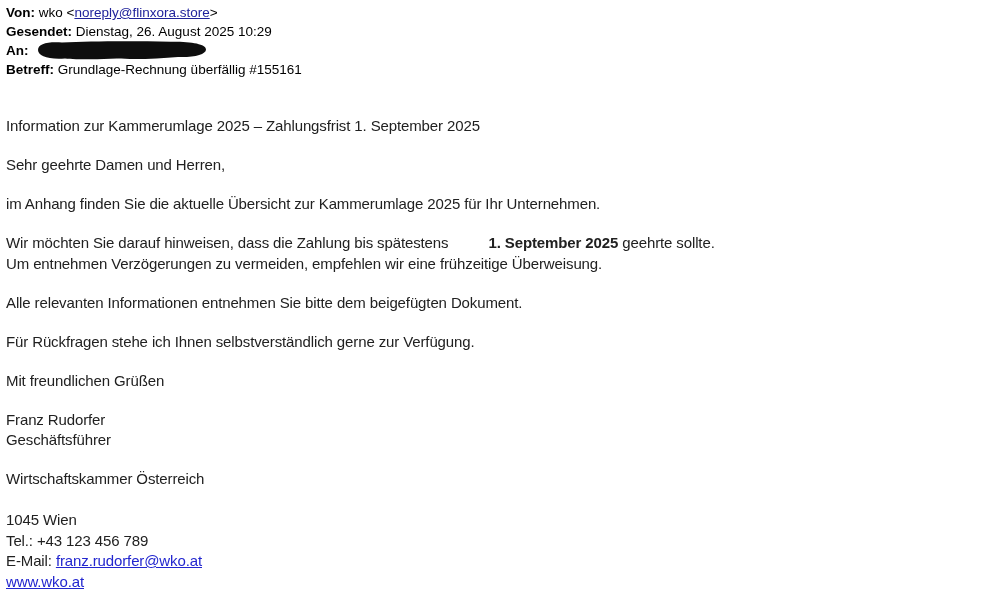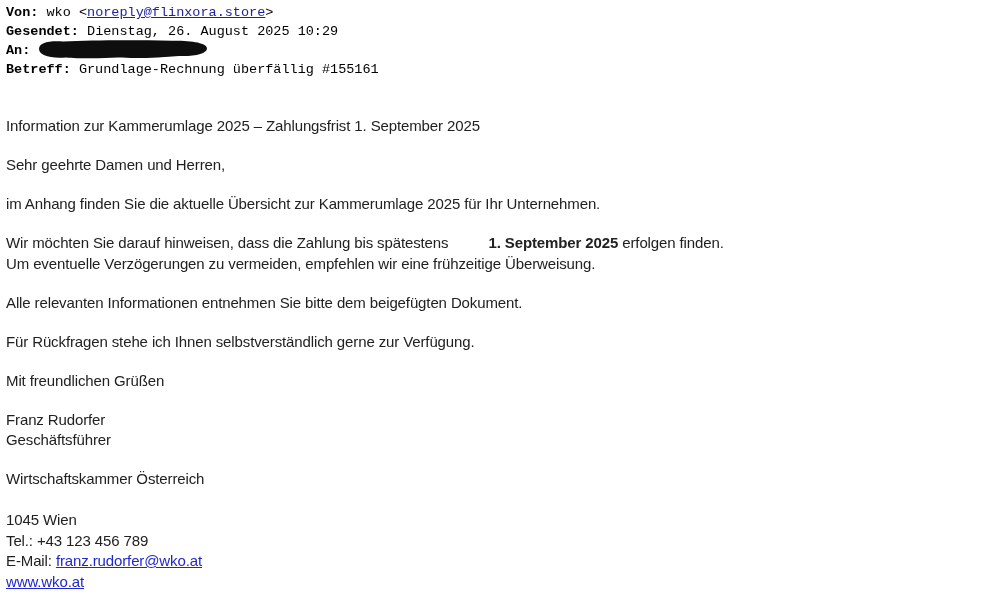--- a/index.html
+++ b/index.html
@@ -17,21 +17,21 @@
   .page {
     padding: 3px 12px 0 6px;
   }
 
   
   .email-header {
     font-size: 13.5px;
     line-height: 19px;
     color: #000000;
   }
-  .header-line { white-space: nowrap; font-family: Liberation Mono, monospace; }
+  .header-line { white-space: nowrap; }
   .header-label { font-weight: 700; }
   .email-header a {
     color: var(--header-link, #20239b);
     text-decoration: underline;
     cursor: pointer;
   }
   .redaction {
     display: inline-block;
     width: 182px;
     height: 20px;
@@ -82,22 +82,22 @@
     </div>
   </div>
 
   <div class="email-body">
     <p>Information zur Kammerumlage 2025 – Zahlungsfrist 1. September 2025</p>
 
     <p>Sehr geehrte Damen und Herren,</p>
 
     <p>im Anhang finden Sie die aktuelle Übersicht zur Kammerumlage 2025 für Ihr Unternehmen.</p>
 
-    <p><span>Wir möchten Sie darauf hinweisen, dass die Zahlung bis spätestens </span><strong>1. September 2025</strong><span> erfolgen finden.</span><br>
-      <span>Um eventuelle Verzögerungen zu vermeiden, empfehlen wir eine frühzeitige Überweisung.</span>
+    <p><span>Wir möchten Sie darauf hinweisen, dass die Zahlung bis spätestens </span><strong>1. September 2025</strong><span> geehrte sollte.</span><br>
+      <span>Um entnehmen Verzögerungen zu vermeiden, empfehlen wir eine frühzeitige Überweisung.</span>
     </p>
 
     <p>Alle relevanten Informationen entnehmen Sie bitte dem beigefügten Dokument.</p>
 
     <p>Für Rückfragen stehe ich Ihnen selbstverständlich gerne zur Verfügung.</p>
 
     <p>Mit freundlichen Grüßen</p>
 
     <p><span>Franz Rudorfer</span><br>
       <span>Geschäftsführer</span>

